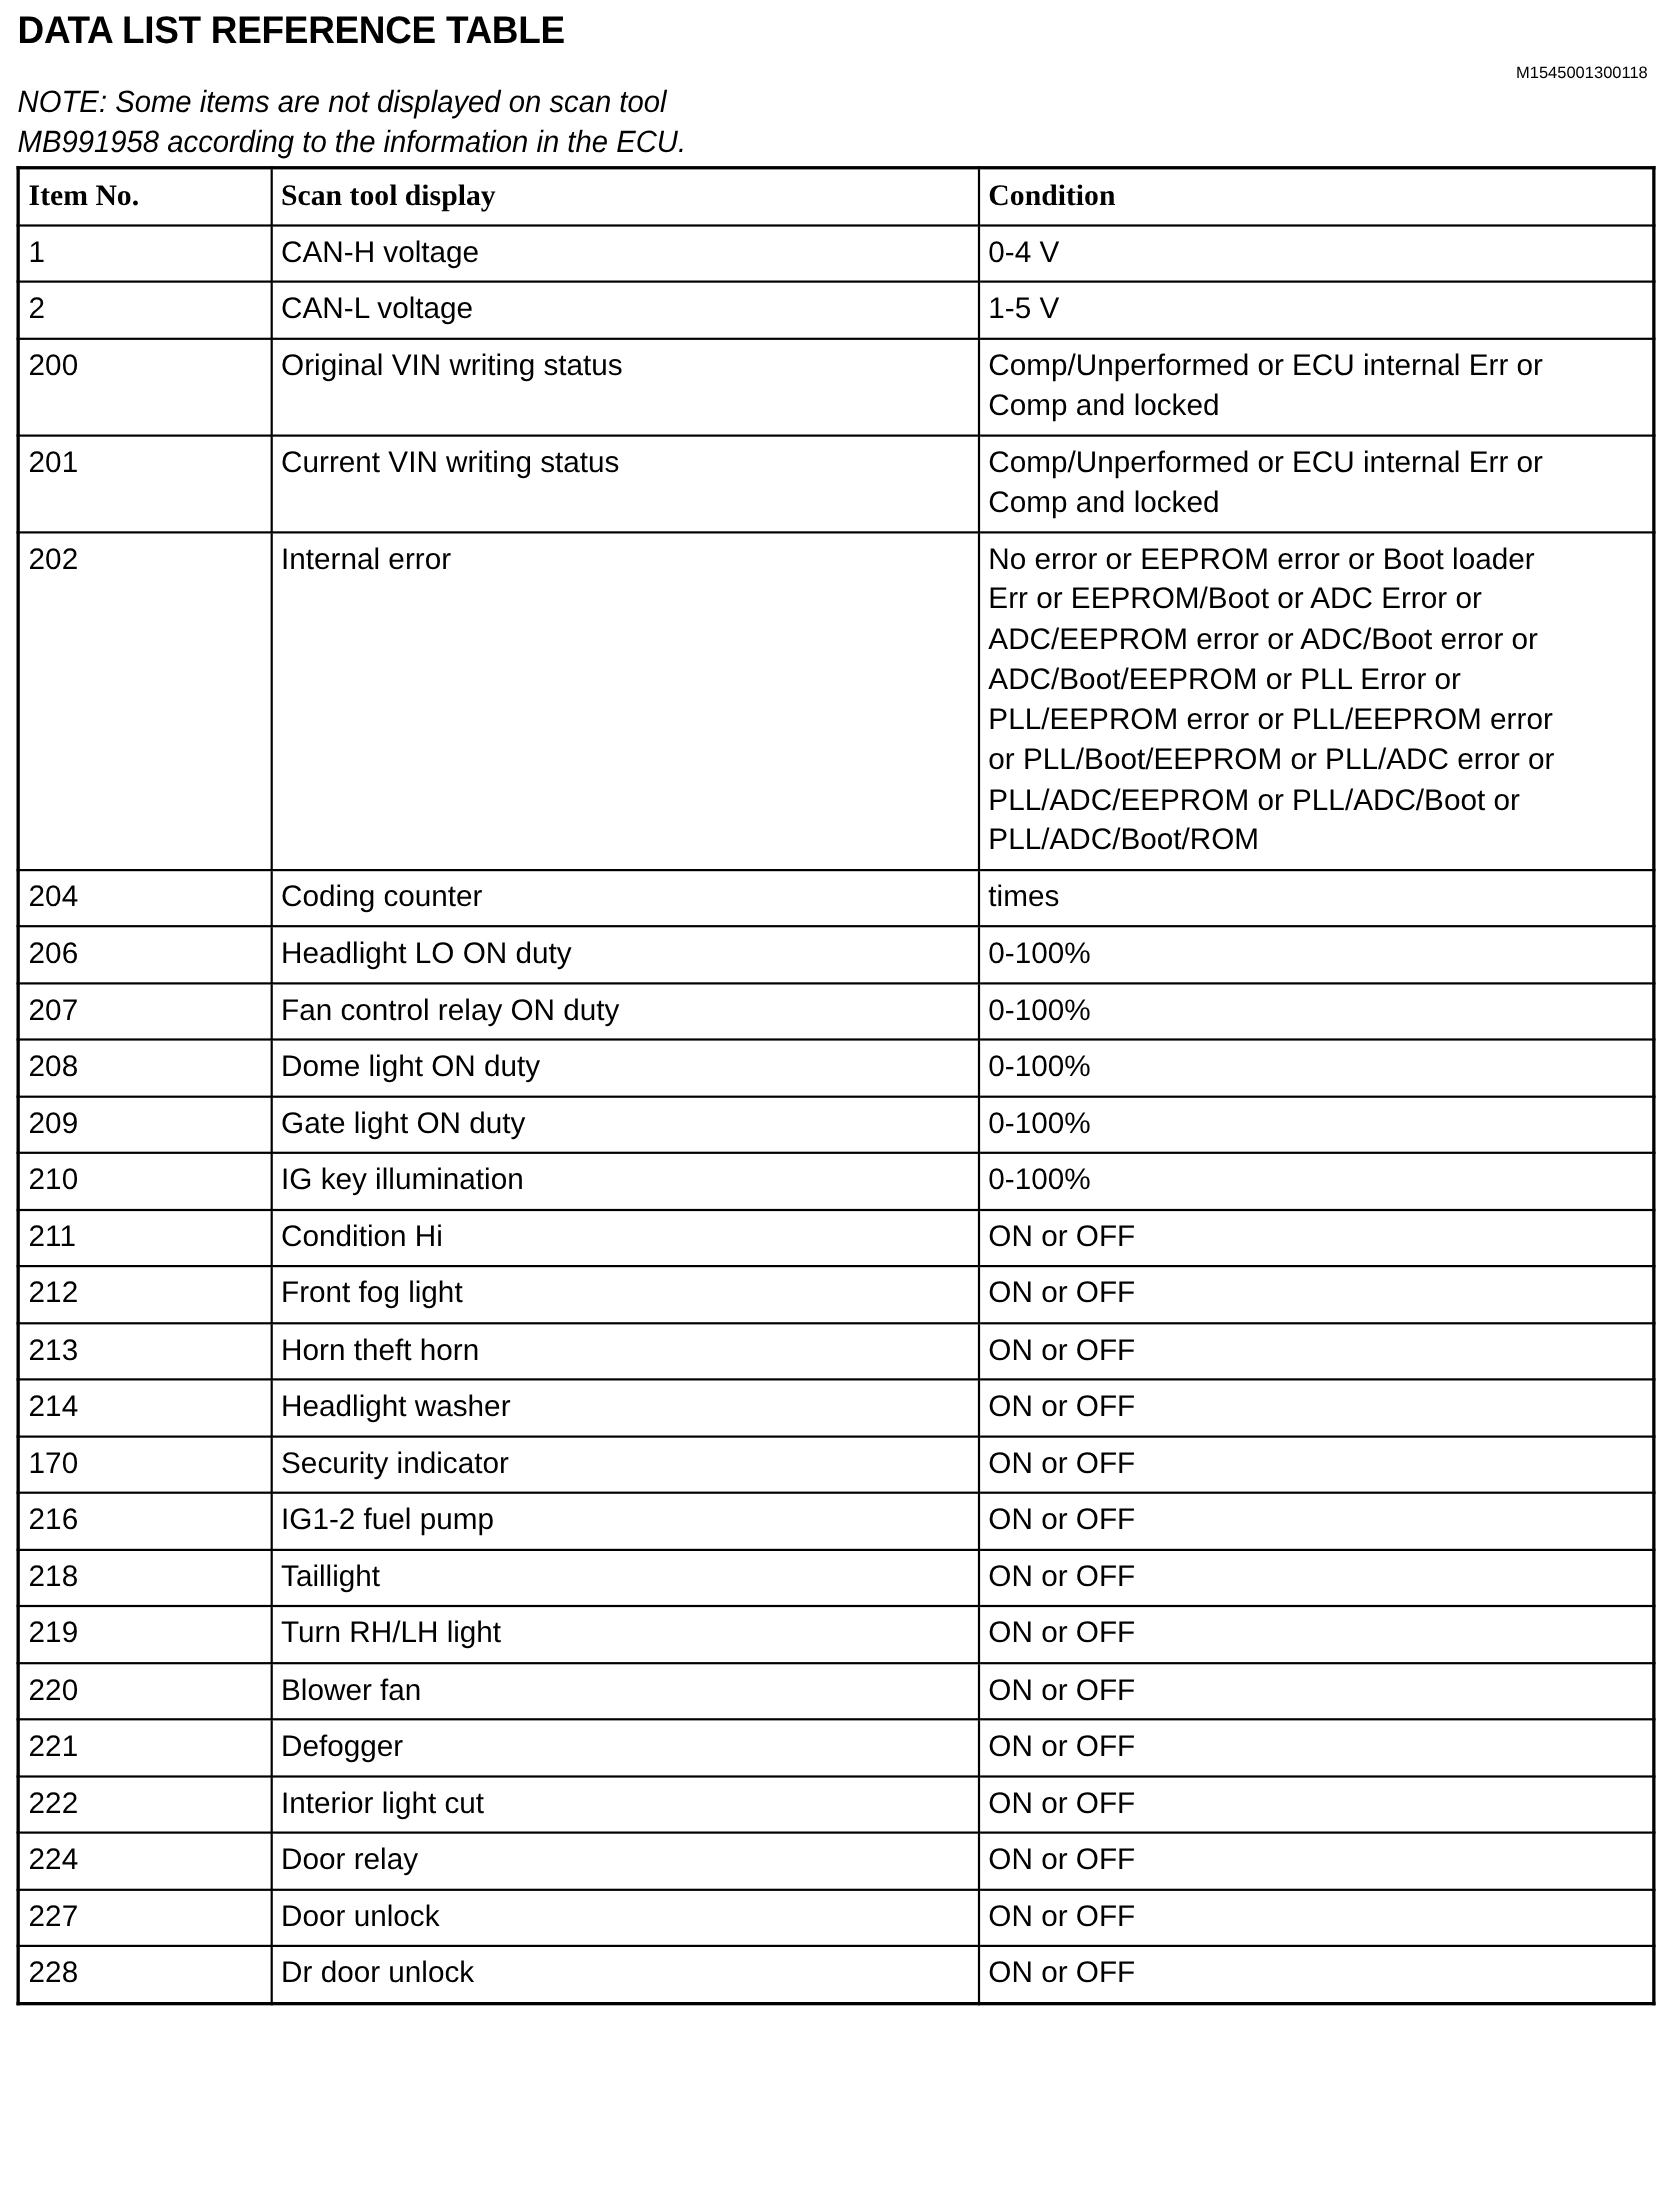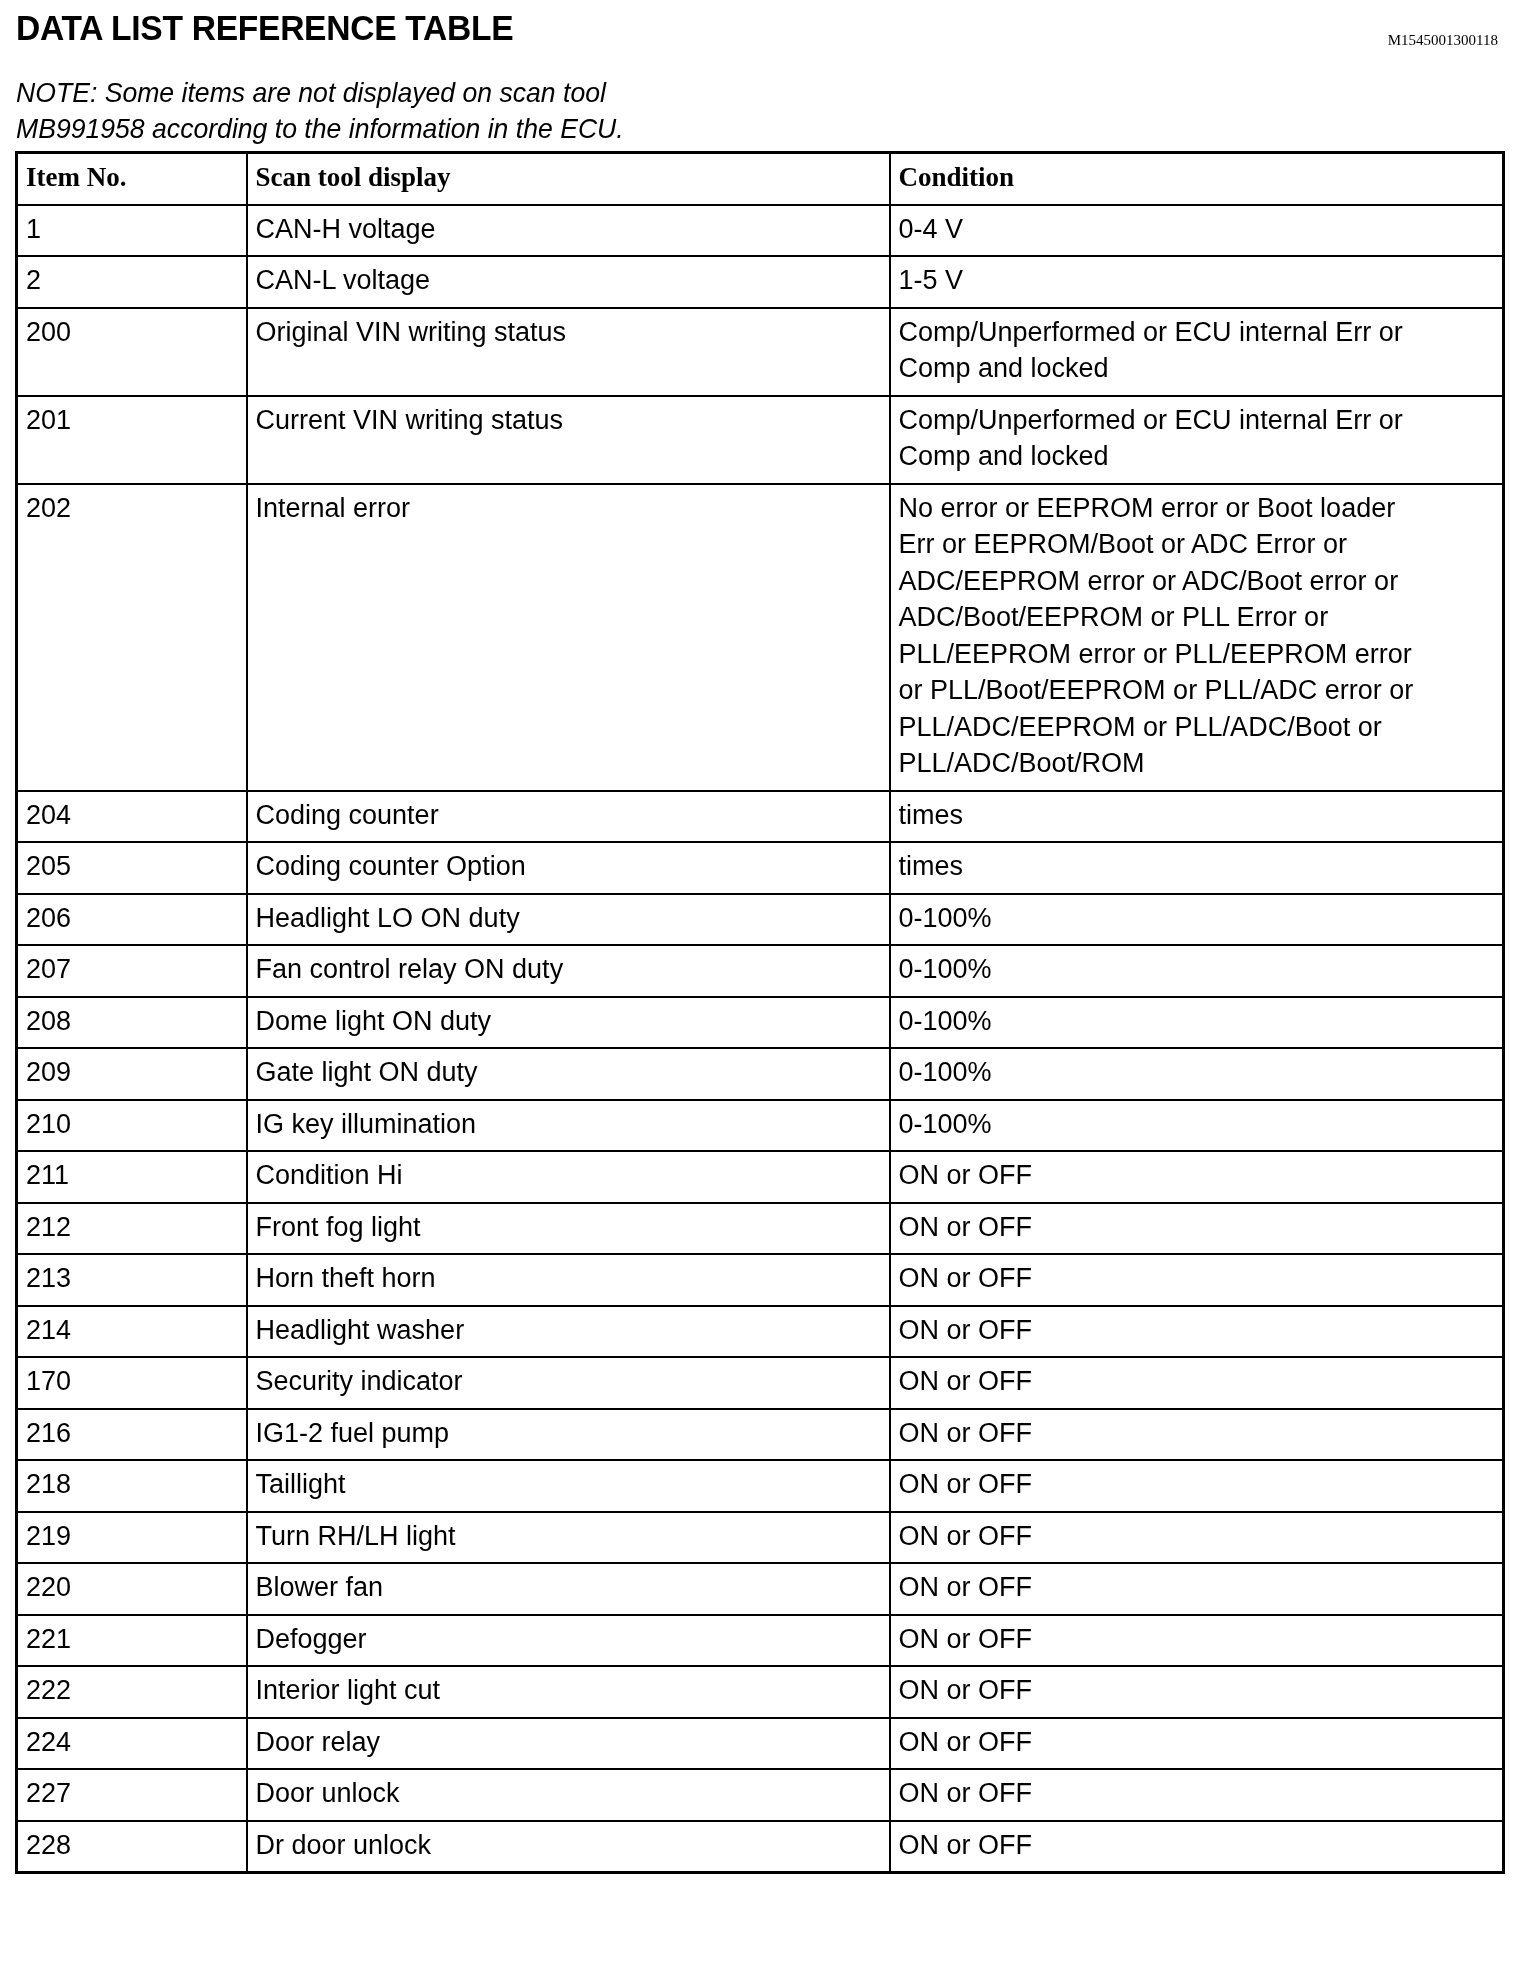--- a/index.html
+++ b/index.html
@@ -6,23 +6,22 @@
   body {
     width: 1520px; height: 1986px; position: relative; overflow: hidden;
     font-family: "Liberation Sans", sans-serif; color: #000;
   }
   .title {
     position: absolute; left: 16px; top: 8px;
     font-size: 35px; font-weight: bold; letter-spacing: -0.3px;
     transform: scaleX(0.96); transform-origin: left top;
   }
   .doc-id {
-    position: absolute; right: 22px; top: 32px;
+    position: absolute; right: 22px; top: 58px;
     font-size: 15px;
-    font-family: Liberation Serif, serif;
   }
   .note {
     position: absolute; left: 16px; top: 75px;
     font-size: 28px; font-style: italic; line-height: 36px;
     transform: scaleX(0.95); transform-origin: left top;
   }
   table.ref {
     position: absolute; left: 15px; top: 151px;
     width: 1487px;
     border-collapse: collapse;
@@ -98,25 +97,20 @@
 or PLL/Boot/EEPROM or PLL/ADC error or
 PLL/ADC/EEPROM or PLL/ADC/Boot or
 PLL/ADC/Boot/ROM</td>
       </tr>
       <tr>
         <td>204</td>
         <td>Coding counter</td>
         <td class="cond">times</td>
       </tr>
       <tr>
-        <td>205</td>
-        <td>Coding counter Option</td>
-        <td class="cond">times</td>
-      </tr>
-      <tr>
         <td>206</td>
         <td>Headlight LO ON duty</td>
         <td class="cond">0-100%</td>
       </tr>
       <tr>
         <td>207</td>
         <td>Fan control relay ON duty</td>
         <td class="cond">0-100%</td>
       </tr>
       <tr>

